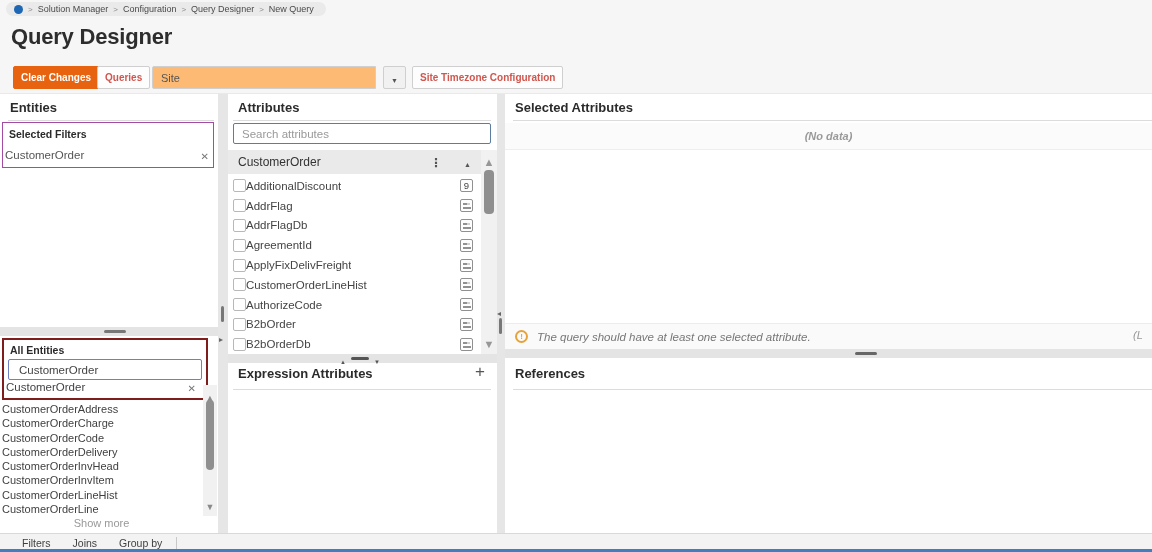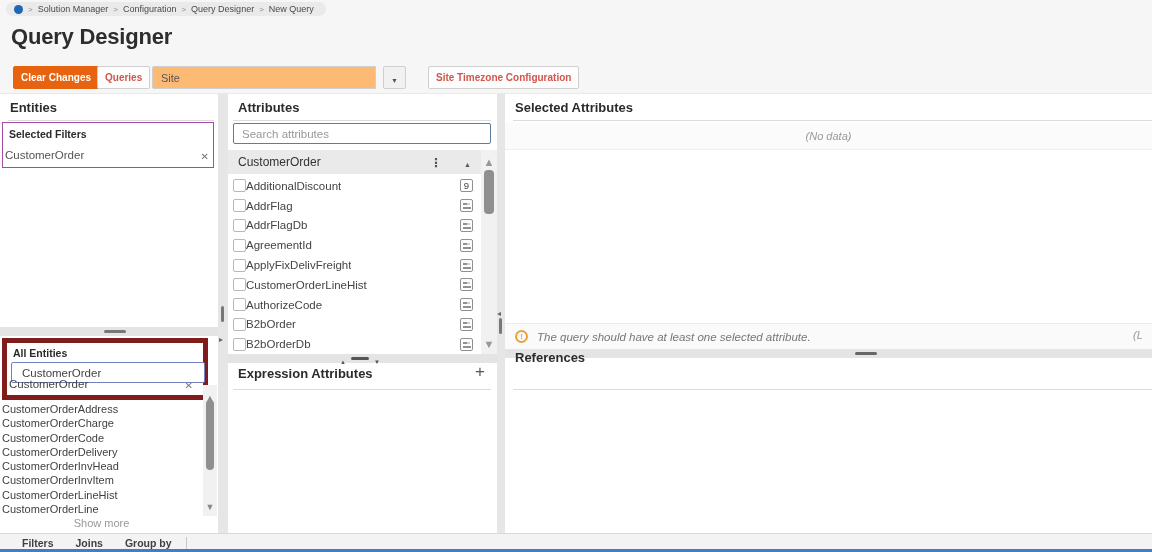--- a/index.html
+++ b/index.html
@@ -20,39 +20,39 @@
 
   
   .btn { position:absolute; top:66px; height:23px; border-radius:2px; font-size:10px; font-weight:bold; display:inline-flex; align-items:center; justify-content:center; padding:0 7px; cursor:pointer; border:1px solid transparent; }
   .btn-primary { background:#e8630f; color:#fff; border-color:#e8630f; }
   .btn-secondary { background:#fdfdfd; color:#d0564e; border:1px solid #cfcfcf; }
   .btn-clear { left:13px; min-width:78px; }
   .btn-queries { left:97px; min-width:42px; }
   .site-combo { position:absolute; left:152px; top:66px; width:224px; height:23px; border:1px solid #cfcfcf; border-radius:2px 0 0 2px; background:#fdba74; font-size:11px; color:#555; padding:0 8px; font-family:inherit; }
   .combo-caret { position:absolute; left:383px; top:66px; width:23px; height:23px; border:1px solid #cfcfcf; border-radius:2px; background:#f1f1f1; cursor:pointer; display:flex; align-items:center; justify-content:center; }
   .caret-down::before { content:"\25BC"; font-size:7px; color:#555; }
-  .btn-stc { left:428px; min-width:129px; }
+  .btn-stc { left:412px; min-width:129px; }
 
   
   .panel-title { position:absolute; font-size:13px; font-weight:bold; color:#2b2b2b; }
   .divider { position:absolute; height:0; border-bottom:1px solid #dcdcdc; }
 
   
   .sel-entities-box { position:absolute; left:2px; top:122px; width:212px; height:46px; border:1px solid #a44ba4; background:#fff; }
   .sel-entities-label { position:absolute; left:6px; top:5px; font-size:10.5px; font-weight:bold; color:#2b2b2b; }
   .sel-entity-row { position:absolute; left:2px; bottom:3px; right:4px; display:flex; align-items:center; justify-content:space-between; }
   .sel-entity-name { font-size:11.5px; color:#555; }
   .icon-x { cursor:pointer; }
   .icon-x::before { content:"\2715"; font-size:10px; color:#777; }
 
   .hsplit { position:absolute; background:#e4e4e4; }
   .hsplit-left { left:0; top:327px; width:218px; height:9px; }
   .split-bar { position:absolute; width:22px; height:3px; background:#777; border-radius:2px; cursor:row-resize; }
 
-  .all-entities-box { position:absolute; left:2px; top:338px; width:206px; height:62px; border:5px solid #7f1d1d; background:#fff; }
+  .all-entities-box { position:absolute; left:2px; top:338px; width:206px; height:62px; border:2px solid #7f1d1d; background:#fff; }
   .all-entities-label { position:absolute; left:6px; top:4px; font-size:10.5px; font-weight:bold; color:#2b2b2b; }
   .all-entities-input { position:absolute; left:4px; top:19px; width:194px; height:21px; border:1px solid #7080c0; border-radius:2px; font-size:11.5px; color:#444; padding:0 10px; font-family:inherit; background:#fff; }
   .all-entities-selrow { position:absolute; left:2px; bottom:2px; right:10px; display:flex; align-items:center; justify-content:space-between; }
   .all-entities-selname { font-size:11.5px; color:#444; }
 
   .entity-list { position:absolute; left:2px; top:402px; width:198px; }
   .entity-item { height:14.25px; line-height:14.25px; font-size:11px; color:#3f3f3f; white-space:nowrap; overflow:hidden; cursor:pointer; }
   .show-more { position:absolute; left:0; top:517px; width:203px; text-align:center; font-size:11px; color:#999; cursor:pointer; }
 
   .scrollbar { position:absolute; background:#f1f1f1; }
@@ -94,31 +94,31 @@
   .hsplit-mid { left:228px; top:354px; width:269px; height:9px; }
   .mid-handle { position:absolute; left:340px; top:354px; height:9px; display:flex; align-items:center; gap:5px; cursor:row-resize; }
   .mini-up::before { content:"\25B2"; font-size:6px; color:#555; }
   .mini-down::before { content:"\25BC"; font-size:6px; color:#555; }
   .mini-bar { width:18px; height:3px; background:#555; border-radius:2px; }
 
   .plus-btn { position:absolute; left:470px; top:362px; width:20px; height:20px; font-size:17px; font-weight:300; color:#555; display:flex; align-items:center; justify-content:center; cursor:pointer; }
 
   
   .nodata-row { position:absolute; left:505px; top:123px; width:647px; height:27px; background:#fbfbfb; border-bottom:1px solid #eeeeee; display:flex; align-items:center; justify-content:center; }
-  .nodata-text { font-size:11px; font-style:italic; color:#9a9a9a; }
+  .nodata-text { font-size:11px; font-style:italic; color:#9a9a9a;font-weight:bold; }
   .warning-row { position:absolute; left:505px; top:323px; width:647px; height:26px; background:#fafafa; border-top:1px solid #ececec; display:flex; align-items:center; }
   .warn-icon { width:13px; height:13px; border:2px solid #e7a33a; border-radius:50%; margin-left:10px; flex:none; text-align:center; }
   .warn-icon::before { content:"!"; font-size:8px; font-weight:bold; color:#e7a33a; line-height:9px; display:block; }
   .warning-text { margin-left:9px; font-size:11.5px; font-style:italic; color:#777; }
   .clipped-right { position:absolute; left:1133px; top:329px; font-size:11px; font-style:italic; color:#999; }
   .hsplit-right { left:505px; top:349px; width:647px; height:9px; }
 
   
   .bottom-bar { position:absolute; left:0; top:533px; width:1152px; height:19px; background:#f3f3f3; border-top:1px solid #d9d9d9; display:flex; align-items:center; }
-  .tab { font-size:10.5px; font-weight:bold; color:#3f3f3f; margin-left:22px; cursor:pointer; white-space:nowrap; }
+  .tab { font-size:10.5px; font-weight:normal; color:#3f3f3f; margin-left:22px; cursor:pointer; white-space:nowrap; }
   .tab-sep { width:1px; height:12px; background:#c8c8c8; margin-left:14px; }
   .bottom-accent { position:absolute; left:0; top:549px; width:1152px; height:3px; background:#3f7fc1; }
 </style>
 </head>
 <body>
 
 <div class="screen">
 
   <div class="header-bg"></div>
 
@@ -308,21 +308,21 @@
   <div class="warning-row">
     <span class="warn-icon"></span>
     <span class="warning-text">The query should have at least one selected attribute.</span>
   </div>
   <span class="clipped-right">(L</span>
 
   <div class="hsplit hsplit-right">
     <span class="split-bar" style="left:350px; top:3px; background:#666;"></span>
   </div>
 
-  <div class="panel-title" style="left:515px; top:350px;">References</div>
+  <div class="panel-title" style="left:515px; top:366px;">References</div>
   <div class="divider" style="left:513px; top:389px; width:639px;"></div>
 
   <div class="bottom-bar">
     <span style="display:flex; align-items:center;">
 
         <span class="tab">Filters</span>
 
         <span class="tab">Joins</span>
 
         <span class="tab">Group by</span>

